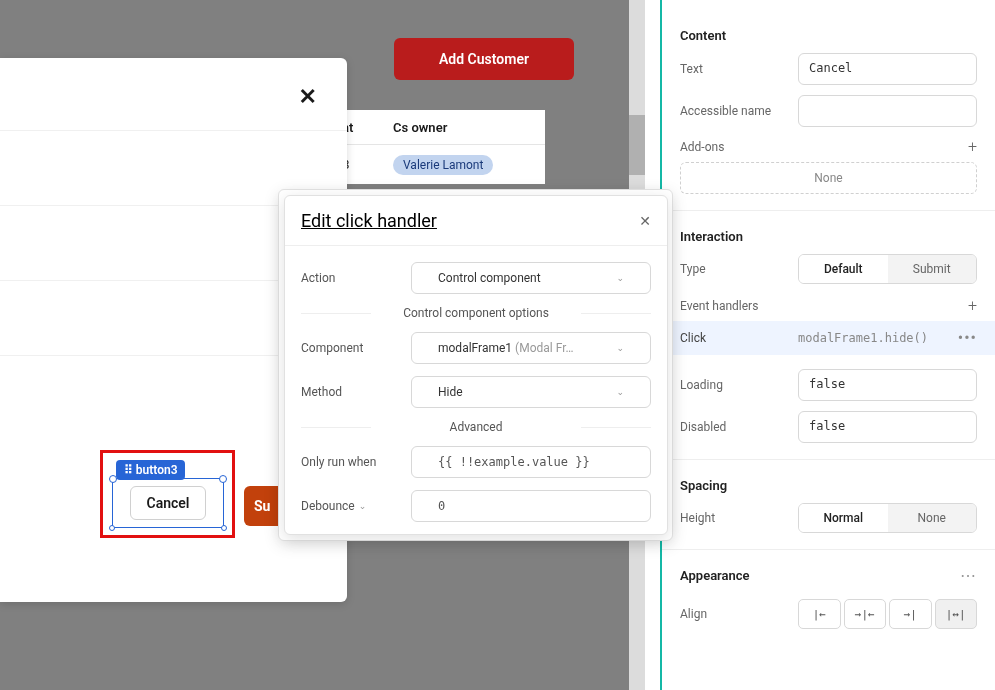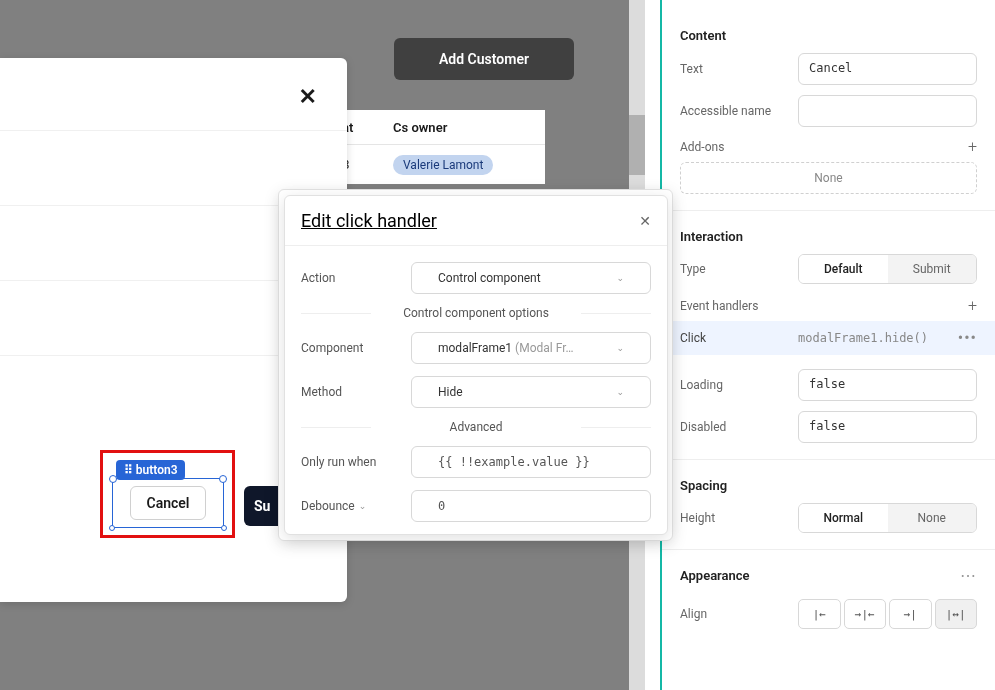--- a/index.html
+++ b/index.html
@@ -6,21 +6,21 @@
   body { width: 995px; height: 690px; overflow: hidden; position: relative; background: #fff; font-size: 13px; color: #1a1a1a; }
 
   
   .canvas-area { position: absolute; left: 0; top: 0; width: 645px; height: 690px; background: #808080; }
 
   
   .canvas-scroll { position: absolute; right: 0; top: 0; width: 16px; height: 690px; background: #dcdcdc; }
   .canvas-scroll-thumb { position: absolute; top: 115px; width: 16px; height: 60px; background: #b0b0b0; }
 
   
-  .add-customer-btn { position: absolute; left: 394px; top: 38px; width: 180px; height: 42px; background: #404040; color: #fff; border-radius: 6px; display: flex; align-items: center; justify-content: center; font-weight: 600; font-size: 14px; }
+  .add-customer-btn { position: absolute; left: 394px; top: 38px; width: 180px; height: 42px; background: #b91c1c; color: #fff; border-radius: 6px; display: flex; align-items: center; justify-content: center; font-weight: 600; font-size: 14px; }
 
   
   .tbl { position: absolute; left: 335px; top: 110px; width: 210px; background: #fff; }
   .tbl-head { display: flex; height: 34px; align-items: center; font-weight: 600; font-size: 13px; }
   .tbl-head .col1 { width: 50px; }
   .tbl-head .col2 { flex: 1; padding-left: 8px; }
   .tbl-row { display: flex; height: 40px; align-items: center; border-top: 1px solid #e5e5e5; }
   .tbl-row .col1 { width: 50px; font-size: 13px; }
   .tbl-row .col2 { flex: 1; padding-left: 8px; }
   .badge-user { display: inline-block; background: #c2d4ef; color: #1a3a7a; padding: 3px 10px; border-radius: 10px; font-size: 12px; }
@@ -37,21 +37,21 @@
   .sel-box { position: absolute; left: 10px; top: 26px; width: 112px; height: 50px; border: 1px solid #2765d6; display: flex; align-items: center; justify-content: center; }
   .sel-box::before, .sel-box::after { content: ''; position: absolute; width: 6px; height: 6px; background: #fff; border: 1px solid #2765d6; border-radius: 50%; }
   .sel-box::before { left: -4px; top: -4px; }
   .sel-box::after { right: -4px; top: -4px; }
   .sel-box .h1, .sel-box .h2 { position: absolute; width: 6px; height: 6px; background: #fff; border: 1px solid #2765d6; border-radius: 50%; }
   .sel-box .h1 { left: -4px; bottom: -4px; }
   .sel-box .h2 { right: -4px; bottom: -4px; }
   .cancel-btn { padding: 8px 16px; background: #fff; border: 1px solid #d0d0d0; border-radius: 6px; font-weight: 600; font-size: 14px; }
 
   
-  .submit-btn { position: absolute; left: 244px; top: 486px; width: 60px; height: 40px; background: #0f172a; color: #fff; font-weight: 700; display: flex; align-items: center; padding-left: 10px; border-radius: 6px 0 0 6px; overflow: hidden; font-size: 14px; }
+  .submit-btn { position: absolute; left: 244px; top: 486px; width: 60px; height: 40px; background: #c2410c; color: #fff; font-weight: 700; display: flex; align-items: center; padding-left: 10px; border-radius: 6px 0 0 6px; overflow: hidden; font-size: 14px; }
 
   
   .red-box { position: absolute; border: 3px solid #e21010; pointer-events: none; }
   .red-box.sel { left: 100px; top: 450px; width: 135px; height: 88px; }
   .red-box.popup { left: 278px; top: 189px; width: 395px; height: 352px; }
   .red-circle { position: absolute; border: 3px solid #e21010; border-radius: 50%; width: 28px; height: 28px; pointer-events: none; left: 958px; top: 314px; }
 
   
   .popup { position: absolute; left: 284px; top: 195px; width: 384px; height: 340px; background: #fff; border: 1px solid #e1e1e1; border-radius: 6px; box-shadow: 0 4px 16px rgba(0,0,0,0.12); z-index: 5; }
   .popup-head { display: flex; justify-content: space-between; align-items: center; padding: 14px 16px; border-bottom: 1px solid #eee; }

